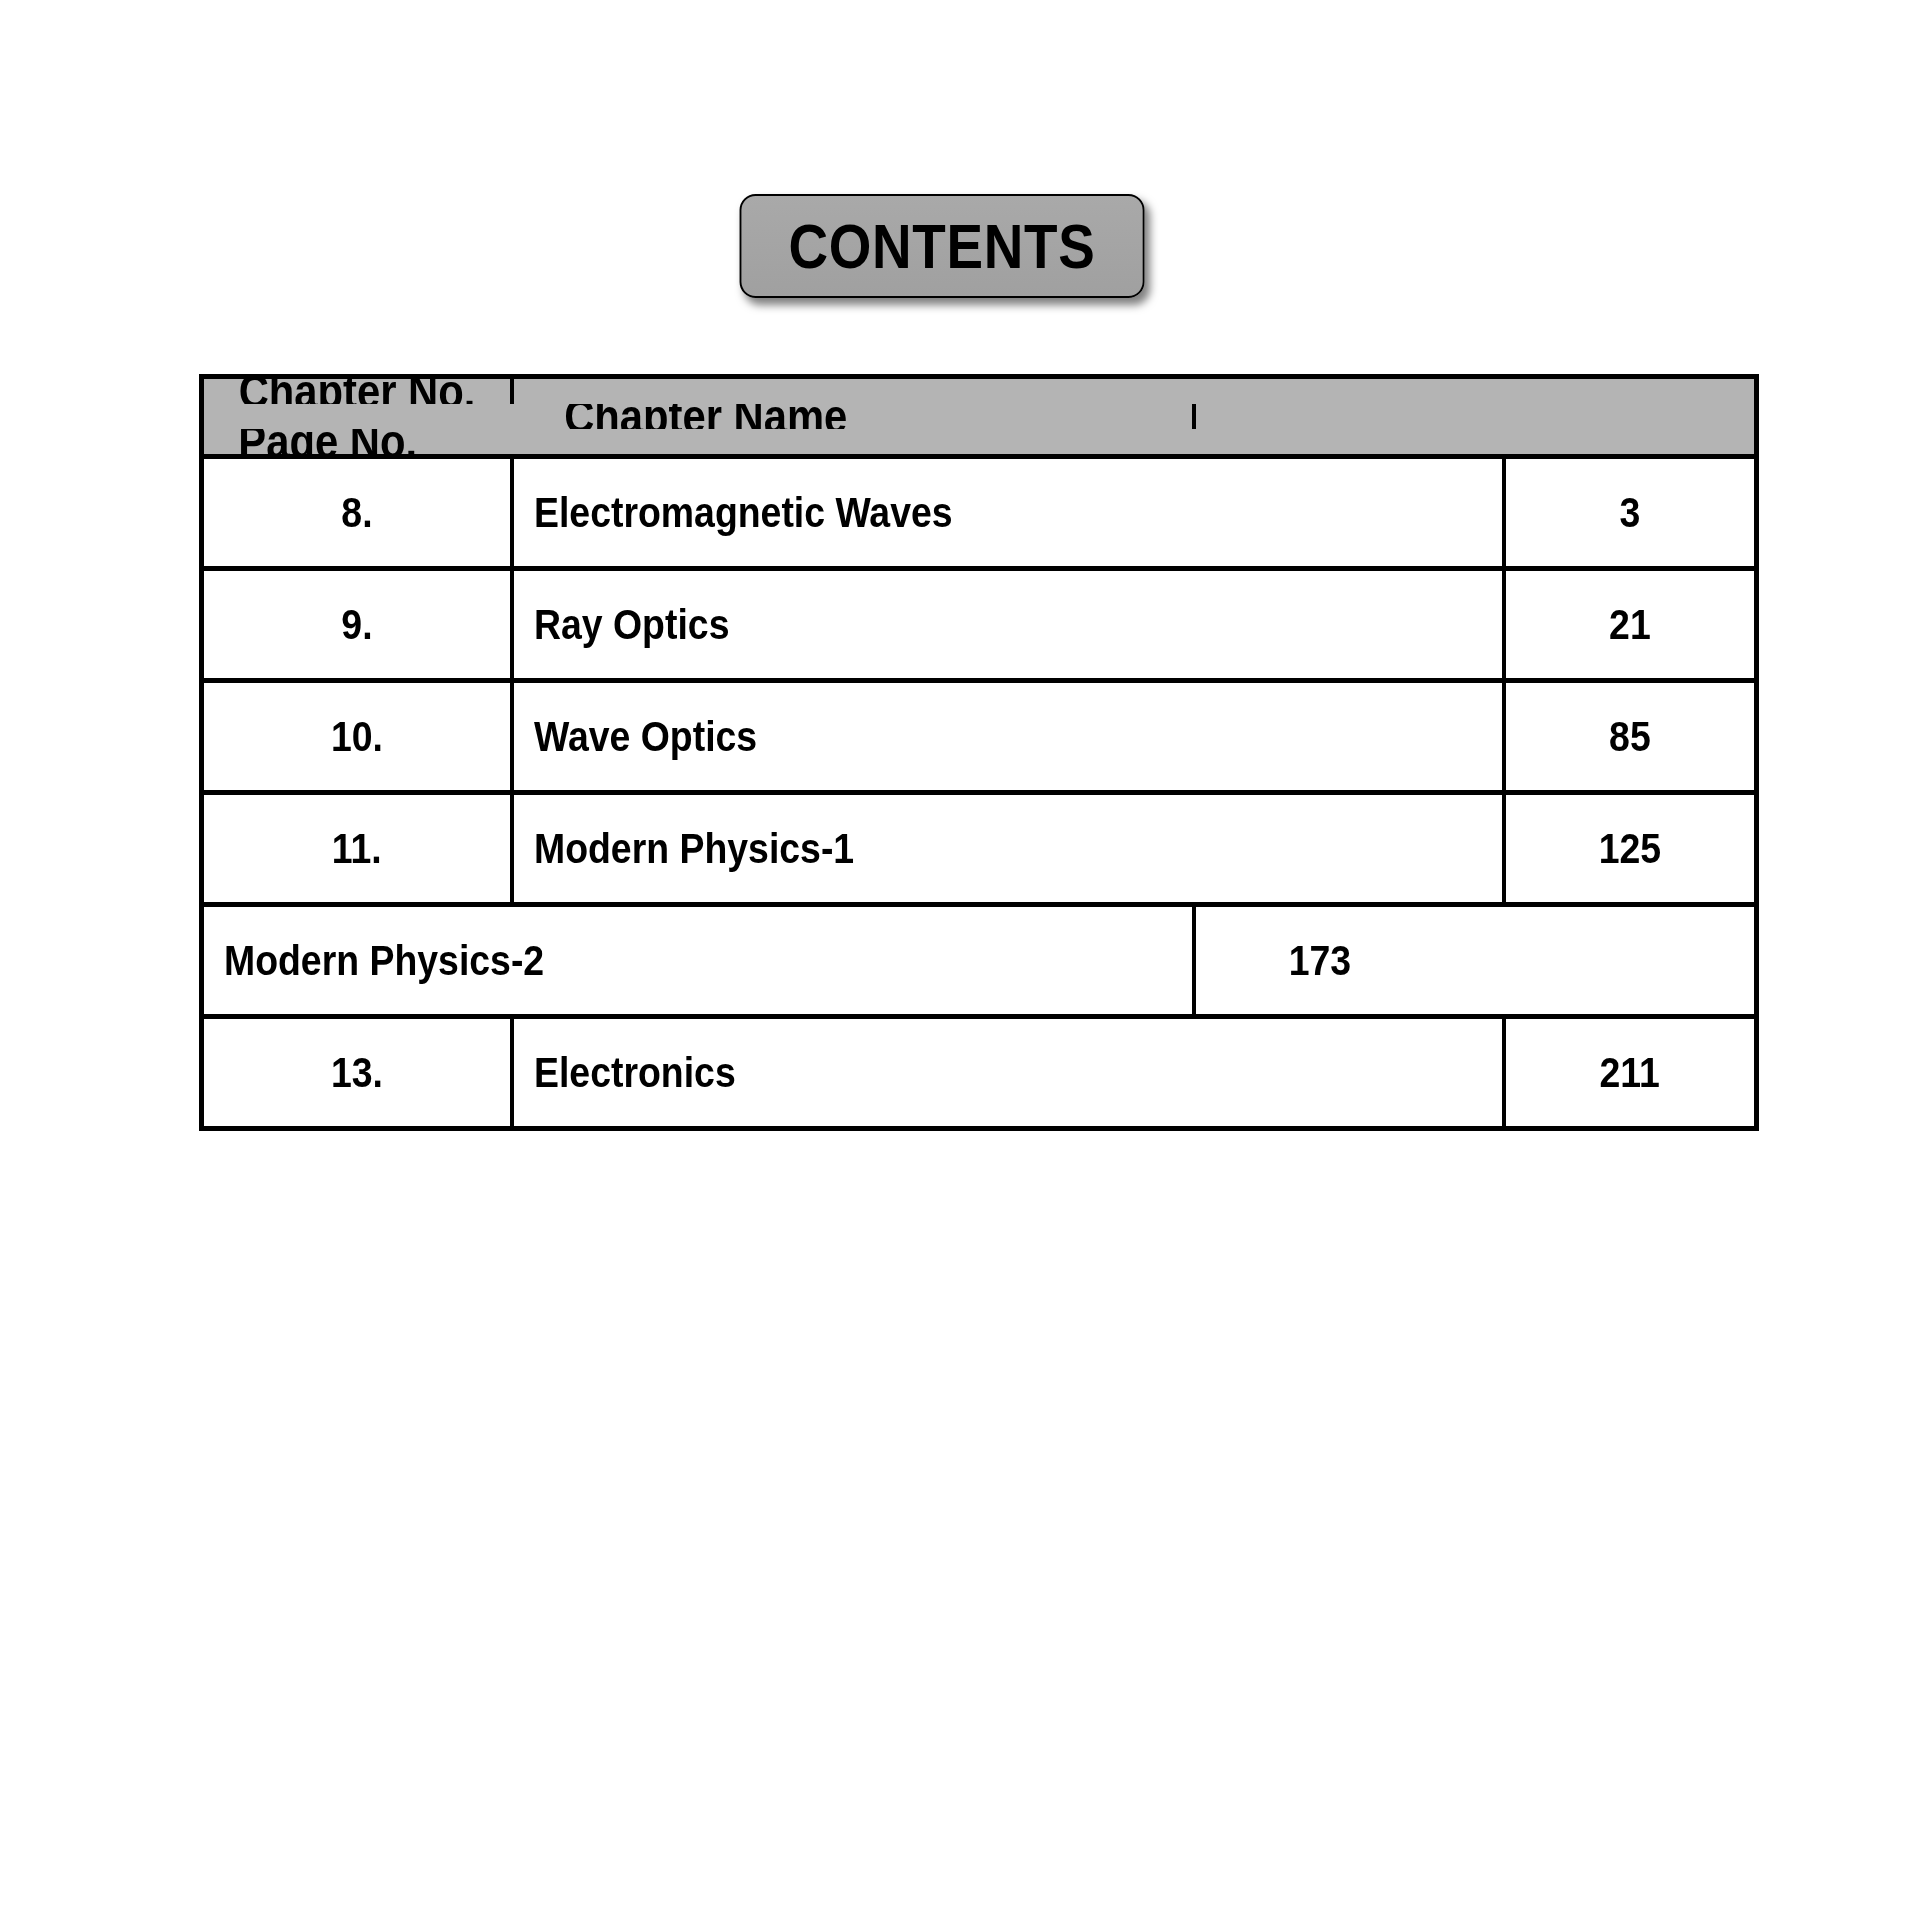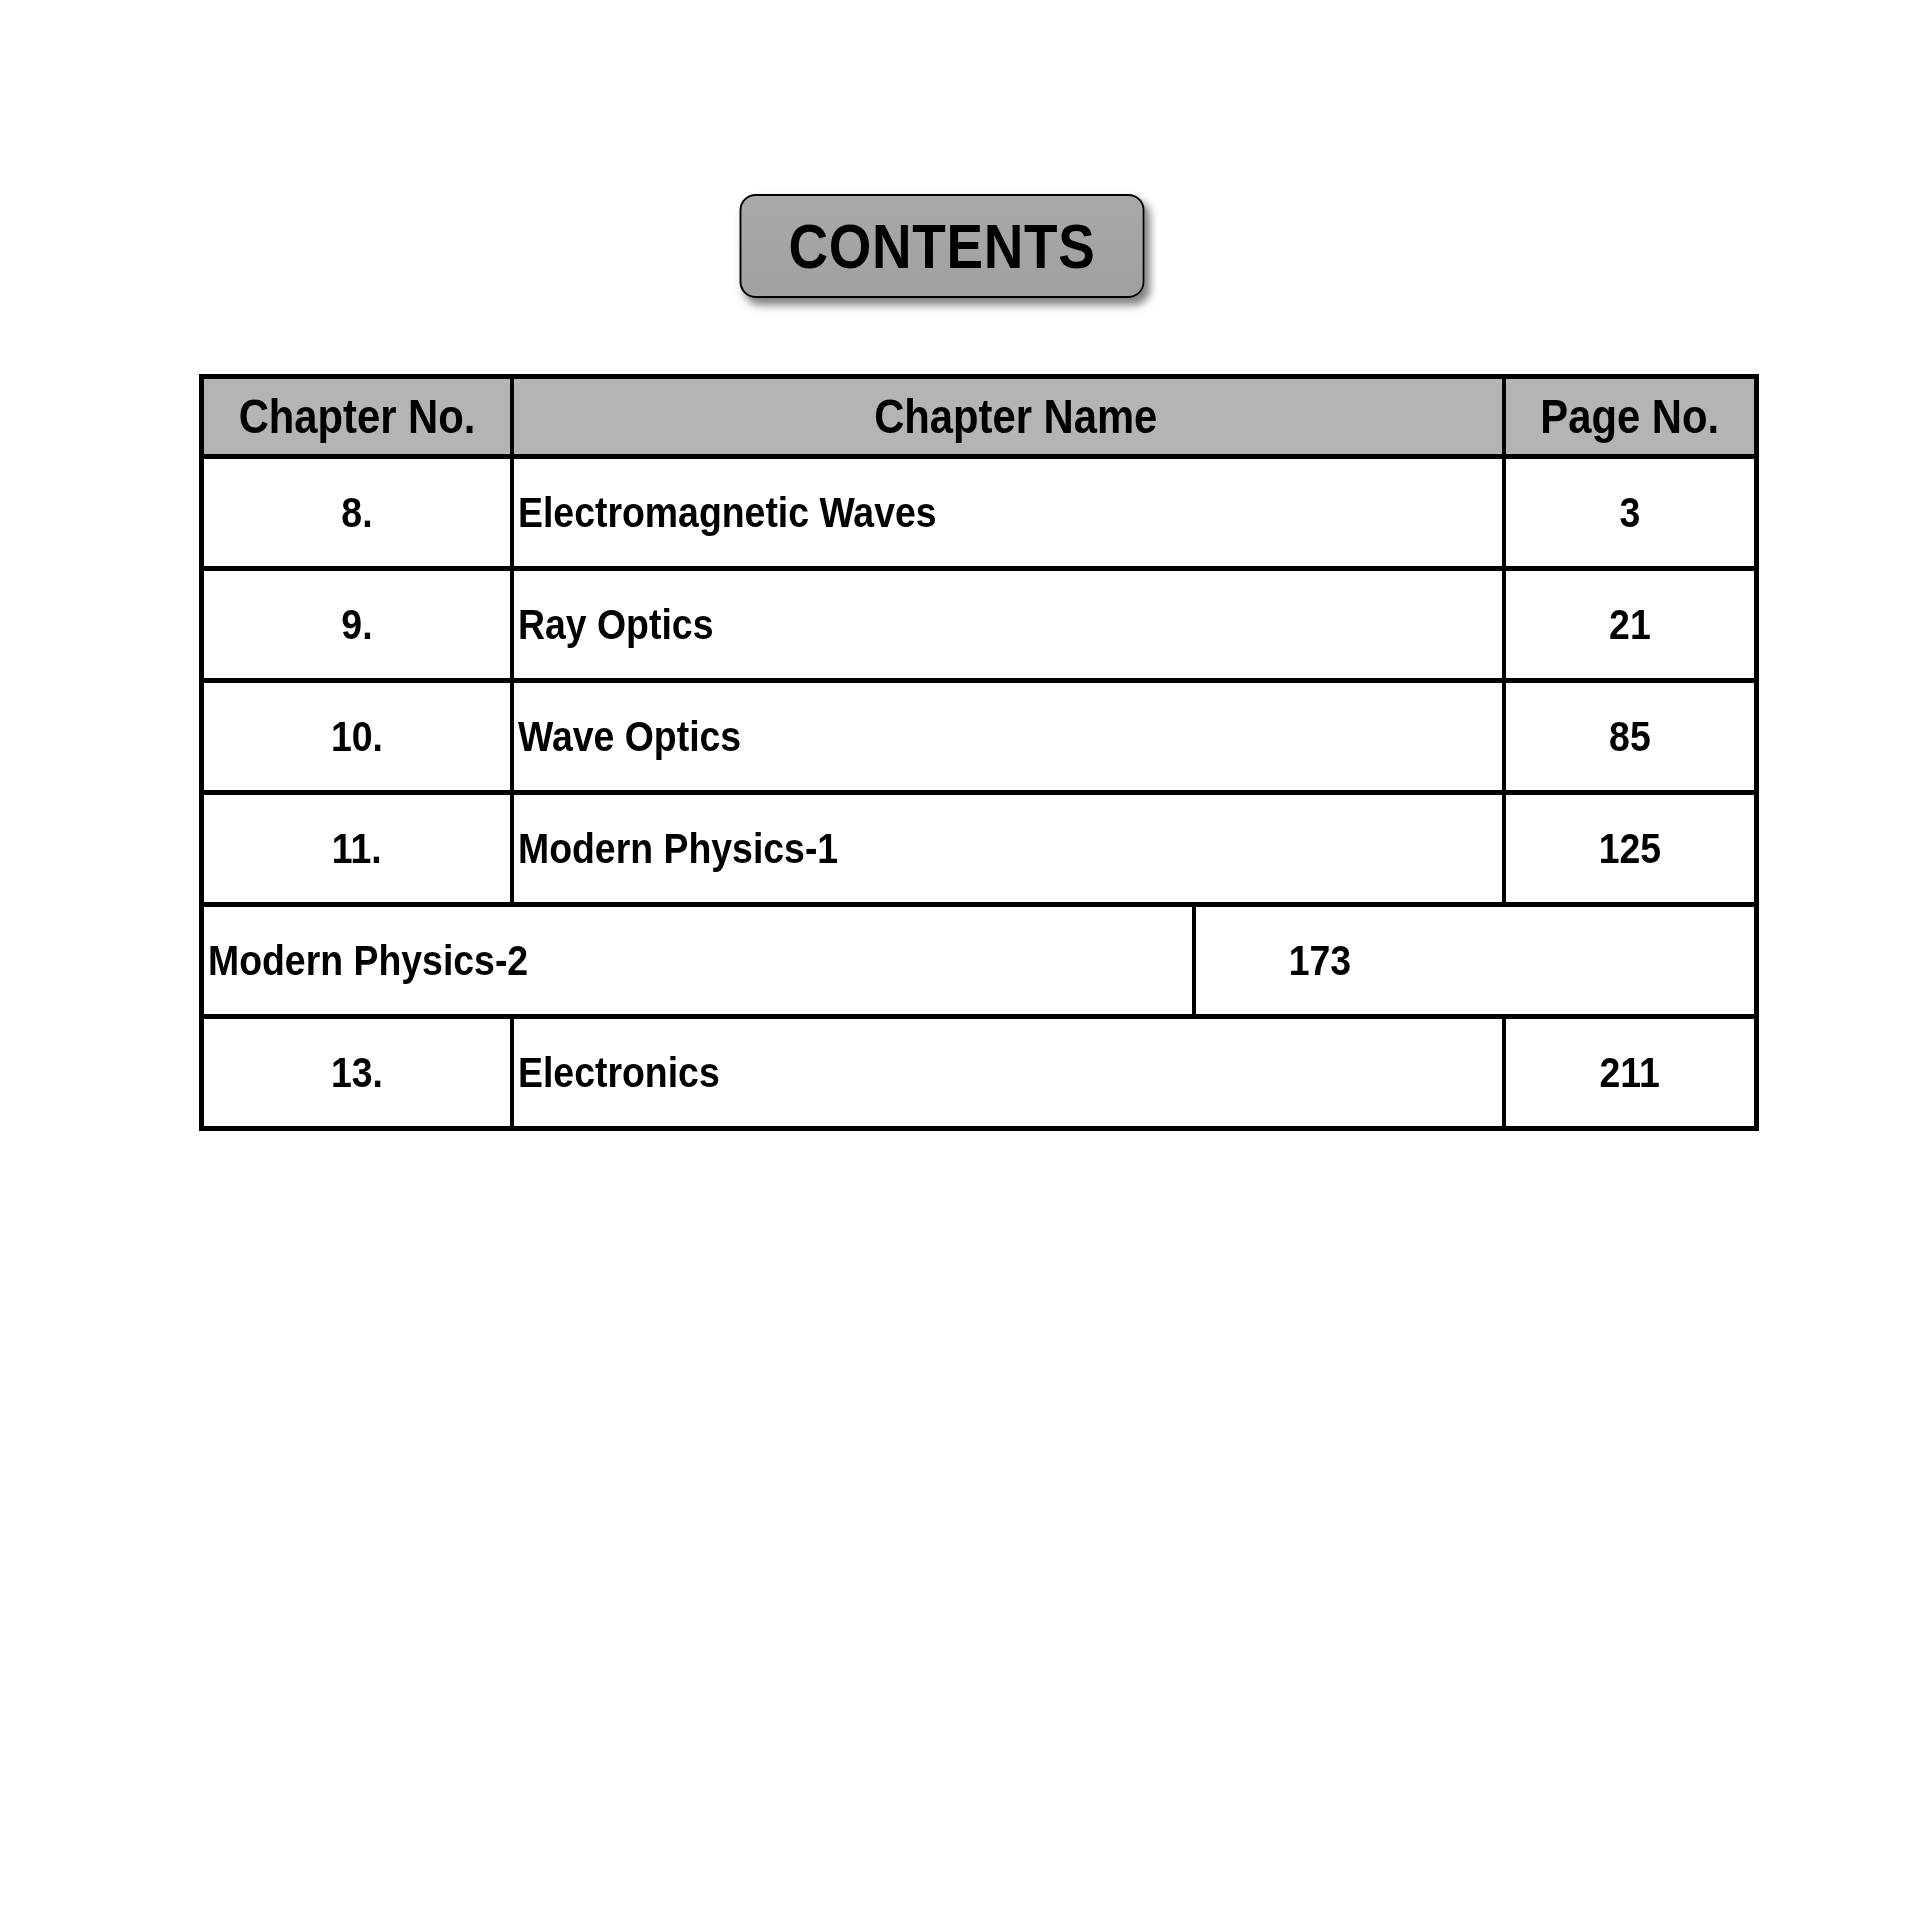--- a/index.html
+++ b/index.html
@@ -52,28 +52,29 @@
   .trow { display:flex; width:100%; }
   .trow + .trow { border-top:5.6px solid var(--border, #000); }
 
   .cell {
     display:flex;
     align-items:center;
     justify-content:center;
     overflow:hidden;
   }
   .c1 { width:20%; border-right:4px solid var(--border, #000); }
-  .c2 { width:64%; border-right:4px solid var(--border, #000); justify-content:flex-start; padding-left:4px; }
+  .c2 { width:64%; border-right:4px solid var(--border, #000); justify-content:flex-start; padding-left:20px; }
   .c3 { width:16%; }
   .c2 .cx { transform-origin:left center; }
 
   .header-row {
     background: var(--header-bg, #b4b4b4);
     height:75px;
     font-size:48px;
+    flex-direction:column;
   }
   .header-row .c2 { justify-content:center; padding-left:16px; }
   .header-row .c2 .cx { transform-origin:center center; }
 
   .body-row {
     height:112px;
     font-size:43px;
   }
 </style>
 </head>

